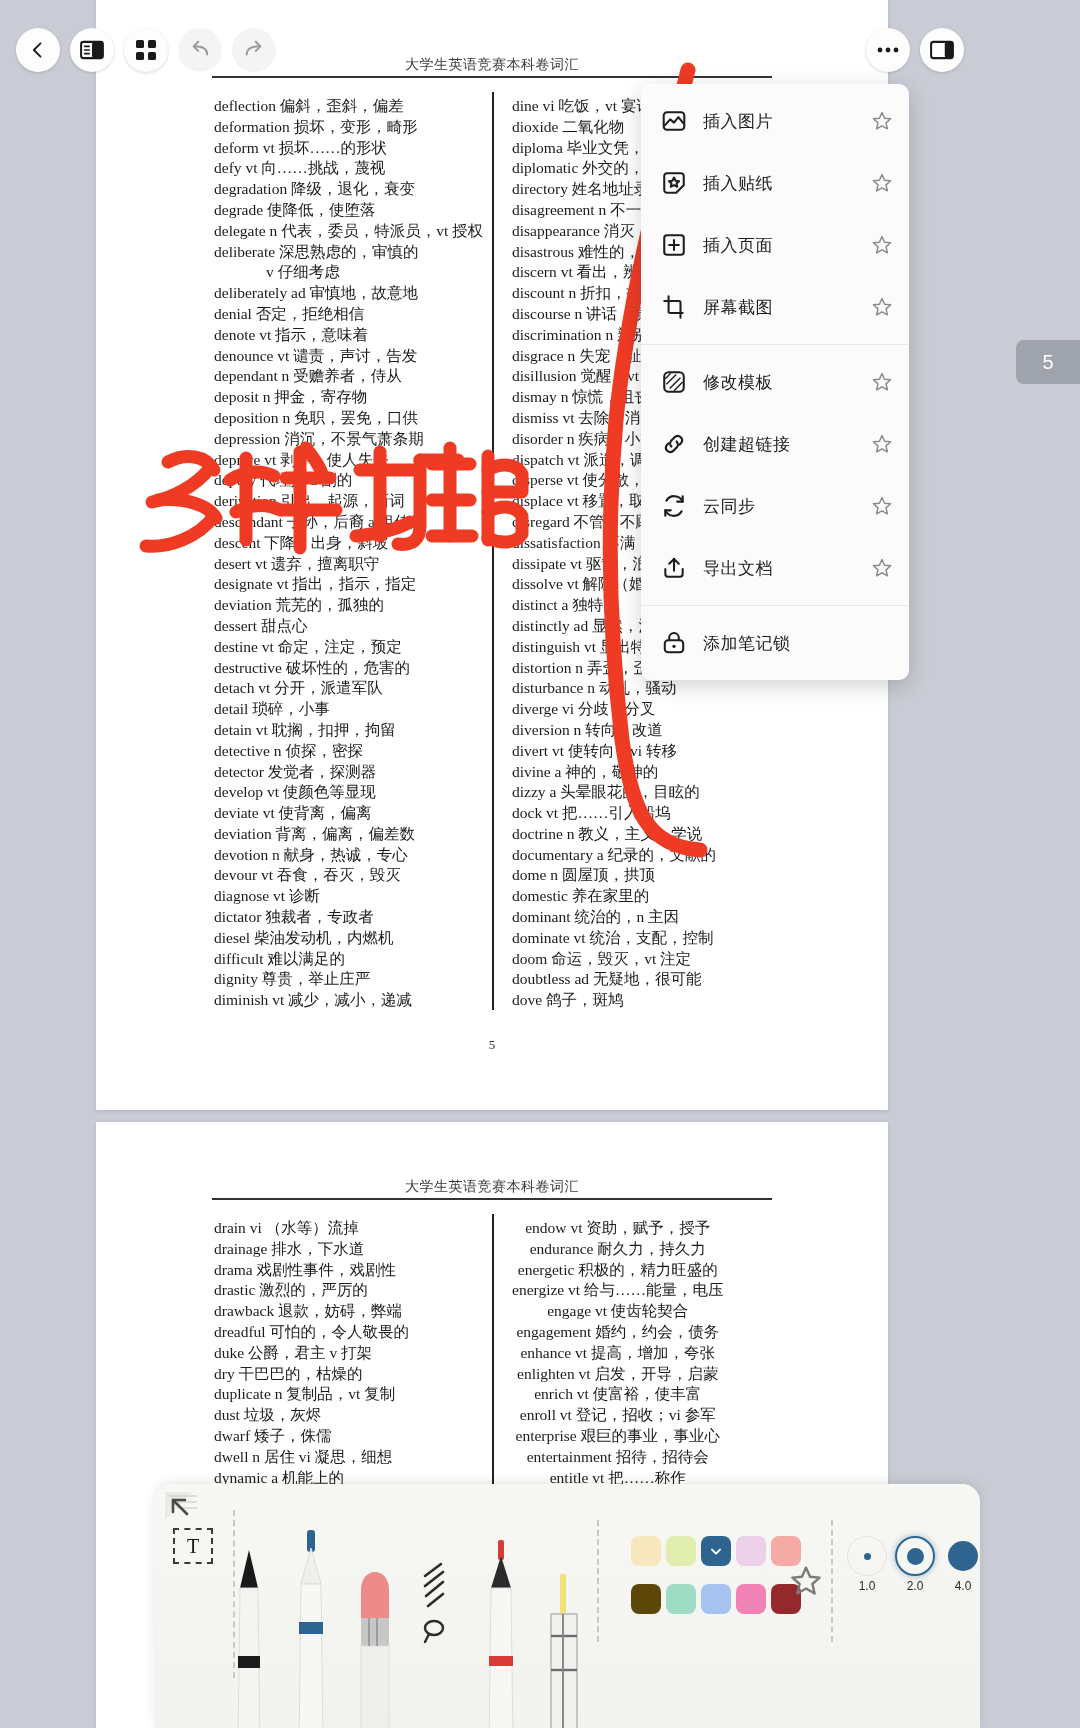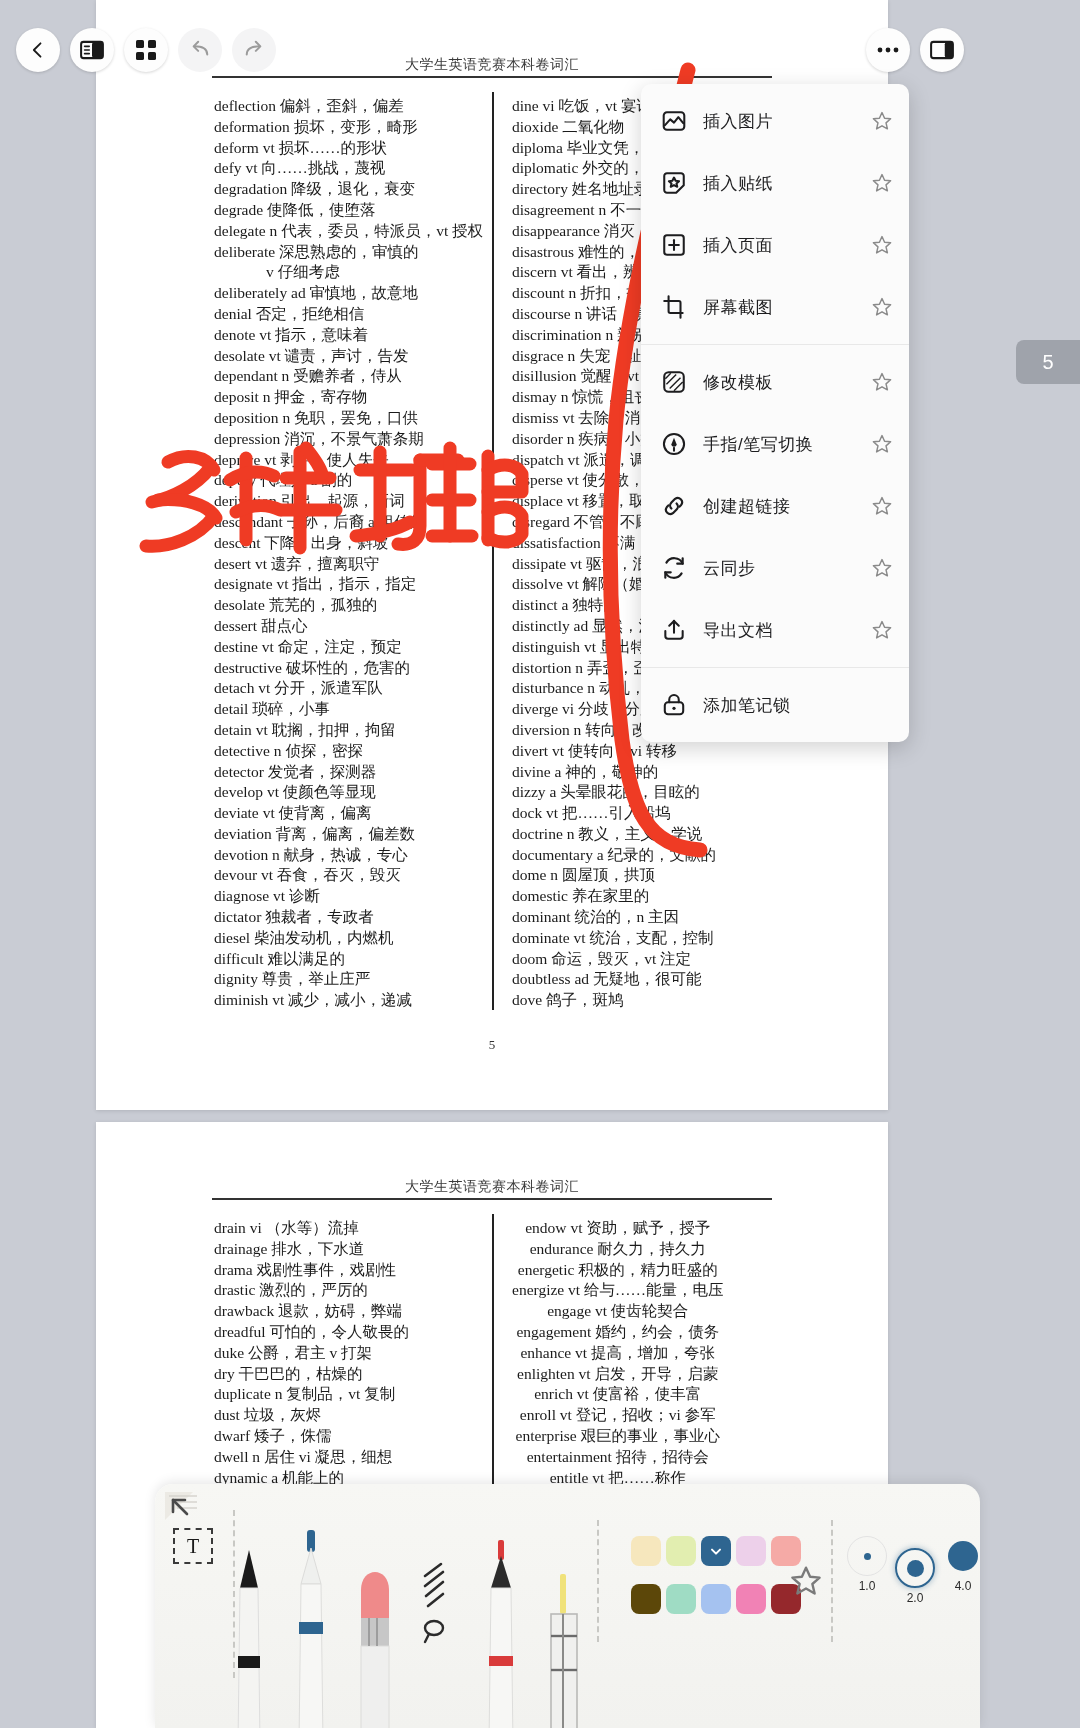--- a/index.html
+++ b/index.html
@@ -133,33 +133,33 @@
           <span class="ln">deform vt 损坏……的形状</span>
           <span class="ln">defy vt 向……挑战，蔑视</span>
           <span class="ln">degradation 降级，退化，衰变</span>
           <span class="ln">degrade 使降低，使堕落</span>
           <span class="ln">delegate n 代表，委员，特派员，vt 授权</span>
           <span class="ln">deliberate 深思熟虑的，审慎的</span>
           <span class="ln ind">v 仔细考虑</span>
           <span class="ln">deliberately ad 审慎地，故意地</span>
           <span class="ln">denial 否定，拒绝相信</span>
           <span class="ln">denote vt 指示，意味着</span>
-          <span class="ln">desolate vt 谴责，声讨，告发</span>
+          <span class="ln">denounce vt 谴责，声讨，告发</span>
           <span class="ln">dependant n 受赡养者，侍从</span>
           <span class="ln">deposit n 押金，寄存物</span>
           <span class="ln">deposition n 免职，罢免，口供</span>
           <span class="ln">depression 消沉，不景气萧条期</span>
           <span class="ln">deprive vt 剥夺，使人失去</span>
           <span class="ln">deputy 代理人 a 副的</span>
           <span class="ln">derivation 引出，起源，新词</span>
           <span class="ln">descendant 子孙，后裔 a 祖传的</span>
           <span class="ln">descent 下降，出身，斜坡</span>
           <span class="ln">desert vt 遗弃，擅离职守</span>
           <span class="ln">designate vt 指出，指示，指定</span>
-          <span class="ln">desolate 荒芜的，孤独的</span>
+          <span class="ln">deviation 荒芜的，孤独的</span>
           <span class="ln">dessert 甜点心</span>
           <span class="ln">destine vt 命定，注定，预定</span>
           <span class="ln">destructive 破坏性的，危害的</span>
           <span class="ln">detach   vt 分开，派遣军队</span>
           <span class="ln">detail 琐碎，小事</span>
           <span class="ln">detain vt 耽搁，扣押，拘留</span>
           <span class="ln">detective n 侦探，密探</span>
           <span class="ln">detector 发觉者，探测器</span>
           <span class="ln">develop vt 使颜色等显现</span>
           <span class="ln">deviate vt 使背离，偏离</span>
@@ -428,35 +428,20 @@
           </span>
           <span class="mi-label">修改模板</span>
           <span class="mi-star">
             <svg width="22" height="22" viewBox="0 0 24 24" fill="none" stroke="#8a8a8a" stroke-width="1.6" stroke-linejoin="round">
               <polygon points="12,2.8 14.8,9 21.4,9.6 16.4,14 17.9,20.6 12,17.2 6.1,20.6 7.6,14 2.6,9.6 9.2,9"></polygon>
             </svg>
           </span>
         </div>
         <div class="menu-item">
           <span class="mi-icon">
-            <svg width="26" height="26" viewBox="0 0 24 24" fill="none" stroke="#1d1d1f" stroke-width="1.9" stroke-linecap="round" stroke-linejoin="round">
-              <circle cx="12" cy="12" r="9.3"></circle>
-              <path d="M12 6.3 L 14.6 12.8 A2.8 2.8 0 0 1 9.4 12.8 Z" fill="#1d1d1f" stroke="none"></path>
-              <line x1="12" y1="15.6" x2="12" y2="18.3"></line>
-            </svg>
-          </span>
-          <span class="mi-label">手指/笔写切换</span>
-          <span class="mi-star">
-            <svg width="22" height="22" viewBox="0 0 24 24" fill="none" stroke="#8a8a8a" stroke-width="1.6" stroke-linejoin="round">
-              <polygon points="12,2.8 14.8,9 21.4,9.6 16.4,14 17.9,20.6 12,17.2 6.1,20.6 7.6,14 2.6,9.6 9.2,9"></polygon>
-            </svg>
-          </span>
-        </div>
-        <div class="menu-item">
-          <span class="mi-icon">
             <svg width="26" height="26" viewBox="0 0 24 24" fill="none" stroke="#1d1d1f" stroke-width="2" stroke-linecap="round" stroke-linejoin="round">
               <path d="M9.6 14.4 A4 4 0 0 1 9.6 8.8 L 13 5.4 A4 4 0 0 1 18.6 11 L 17 12.6"></path>
               <path d="M14.4 9.6 A4 4 0 0 1 14.4 15.2 L 11 18.6 A4 4 0 0 1 5.4 13 L 7 11.4"></path>
             </svg>
           </span>
           <span class="mi-label">创建超链接</span>
           <span class="mi-star">
             <svg width="22" height="22" viewBox="0 0 24 24" fill="none" stroke="#8a8a8a" stroke-width="1.6" stroke-linejoin="round">
               <polygon points="12,2.8 14.8,9 21.4,9.6 16.4,14 17.9,20.6 12,17.2 6.1,20.6 7.6,14 2.6,9.6 9.2,9"></polygon>
             </svg>
@@ -614,21 +599,21 @@
 
     <div class="dashsep" style="left:676px; top:36px; height:122px;"></div>
 
     <div class="sizes" id="size-group">
         <div class="size" style="left: 0px; top: 0px;">
           <div class="ring" style="width: 40px; height: 40px; border: 1.6px solid rgb(227, 227, 227);">
             <div style="width: 7px; height: 7px; border-radius: 50%; background: rgb(46, 101, 144);"></div>
           </div>
           <div class="lbl">1.0</div>
         </div>
-        <div class="size" style="left: 48px; top: 12px;">
+        <div class="size" style="left: 48px; top: 0px;">
           <div class="ring" style="width: 40px; height: 40px; border: 2px solid rgb(46, 101, 144); box-shadow: rgba(46, 101, 144, 0.45) 0px 0px 6px;">
             <div style="width: 17px; height: 17px; border-radius: 50%; background: rgb(46, 101, 144);"></div>
           </div>
           <div class="lbl">2.0</div>
         </div>
         <div class="size" style="left: 96px; top: 0px;">
           <div class="ring" style="width: 40px; height: 40px; border: none;">
             <div style="width: 30px; height: 30px; border-radius: 50%; background: rgb(46, 101, 144);"></div>
           </div>
           <div class="lbl">4.0</div>

